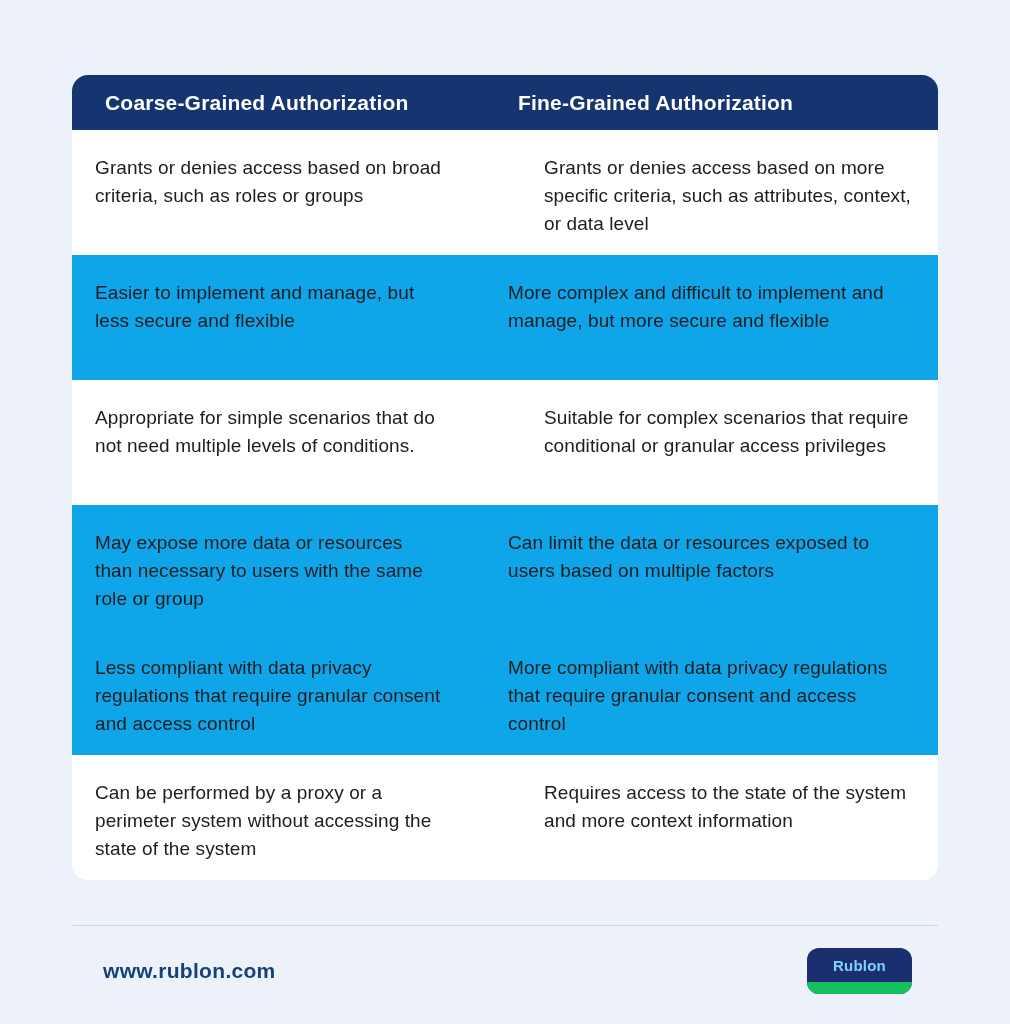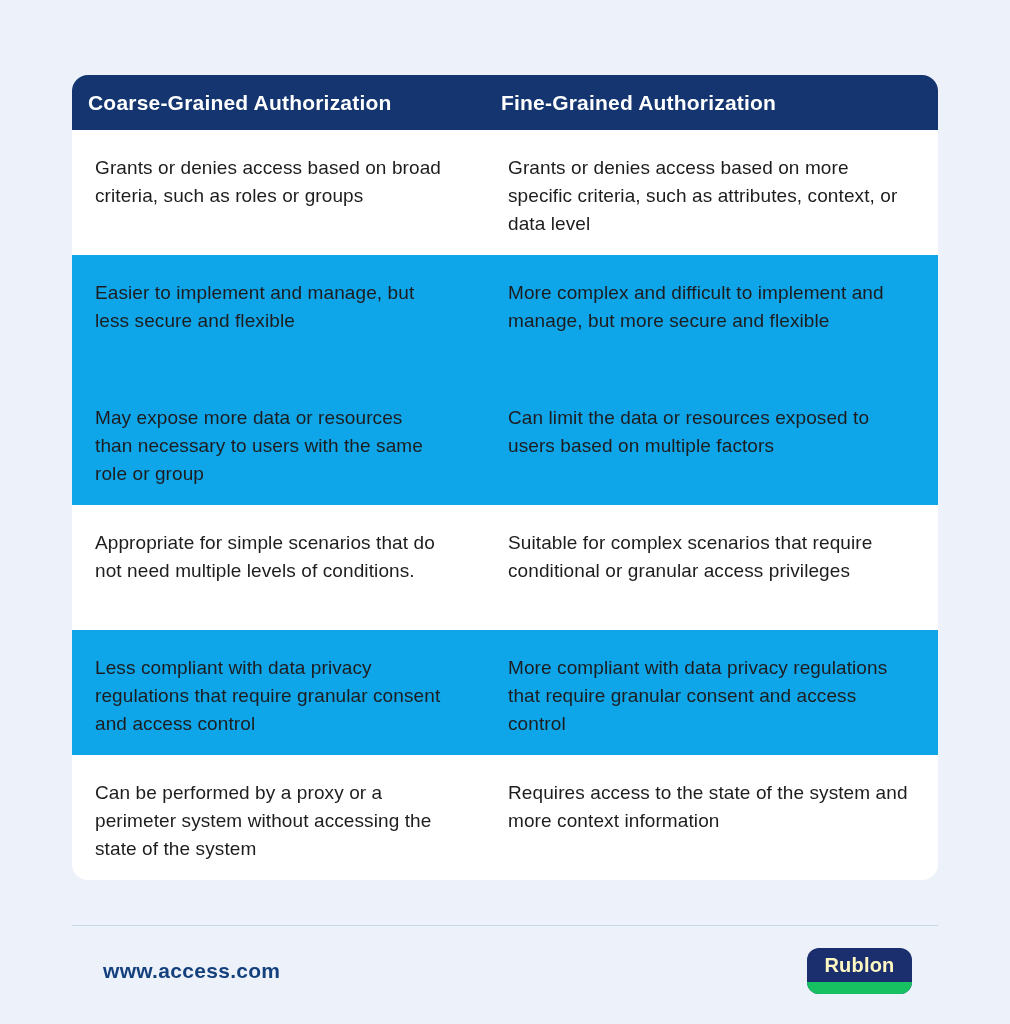--- a/index.html
+++ b/index.html
@@ -23,35 +23,35 @@
     overflow: hidden;
   }
   .thead {
     display: flex;
     align-items: center;
     height: 55px;
     background: #14356f;
   }
   .th {
     box-sizing: border-box;
-    padding-left: 16px;
+    padding-left: 33px;
     color: #ffffff;
     font-size: 21px;
     font-weight: 700;
     letter-spacing: 0.2px;
   }
   .th.c1 { width: 413px; flex-shrink: 0; }
   .th.c2 { flex: 1; }
   .row {
     display: flex;
     box-sizing: border-box;
     min-height: 125px;
     padding: 24px 0 12px 0;
   }
-  .row.plain { background: #ffffff; }
+  .row.plain { background: #ffffff; gap: 36px; }
   .row.alt   { background: #0ea5e9; }
   .cell {
     box-sizing: border-box;
     padding-left: 23px;
     font-size: 19px;
     line-height: 28px;
     color: #1d1d1f;
     letter-spacing: 0.1px;
   }
   .cell.c1 { width: 413px; flex-shrink: 0; padding-right: 42px; }
@@ -82,22 +82,22 @@
     width: 105px;
     height: 46px;
     border-radius: 12px;
     background: #1b2f6e;
     overflow: hidden;
     display: flex;
     align-items: center;
     justify-content: center;
   }
   .logo-text {
-    color: #fef9c3;
-    font-size: 20px;
+    color: #7dd3fc;
+    font-size: 15px;
     font-weight: 700;
     letter-spacing: 0.2px;
     padding-bottom: 12px;
   }
   .logo-green {
     position: absolute;
     left: 0; right: 0; bottom: 0;
     height: 12px;
     background: #17c161;
   }
@@ -117,45 +117,45 @@
     <div class="row plain">
       <div class="cell c1">Grants or denies access based on broad criteria, such as roles or groups</div>
       <div class="cell c2">Grants or denies access based on more specific criteria, such as attributes, context, or data level</div>
     </div>
 
     <div class="row alt">
       <div class="cell c1">Easier to implement and manage, but less secure and flexible</div>
       <div class="cell c2">More complex and difficult to implement and manage, but more secure and flexible</div>
     </div>
 
+    <div class="row plain">
+      <div class="cell c1">Appropriate for simple scenarios that do not need multiple levels of conditions.</div>
+      <div class="cell c2">Suitable for complex scenarios that require conditional or granular access privileges</div>
+    </div>
+
     <div class="row alt">
       <div class="cell c1">May expose more data or resources than necessary to users with the same role or group</div>
       <div class="cell c2">Can limit the data or resources exposed to users based on multiple factors</div>
-    </div>
-
-    <div class="row plain">
-      <div class="cell c1">Appropriate for simple scenarios that do not need multiple levels of conditions.</div>
-      <div class="cell c2">Suitable for complex scenarios that require conditional or granular access privileges</div>
     </div>
 
     <div class="row alt">
       <div class="cell c1">Less compliant with data privacy regulations that require granular consent and access control</div>
       <div class="cell c2">More compliant with data privacy regulations that require granular consent and access control</div>
     </div>
 
     <div class="row plain">
       <div class="cell c1">Can be performed by a proxy or a perimeter system without accessing the state of the system</div>
       <div class="cell c2">Requires access to the state of the system and more context information</div>
     </div>
 
   </div>
 
   <div class="divider"></div>
 
   <div class="footer">
-    <a class="website">www.access.com</a>
+    <a class="website">www.rublon.com</a>
     <div class="logo">
       <span class="logo-text">Rublon</span>
       <div class="logo-green"></div>
     </div>
   </div>
 
 </div>
 
 </body></html>

